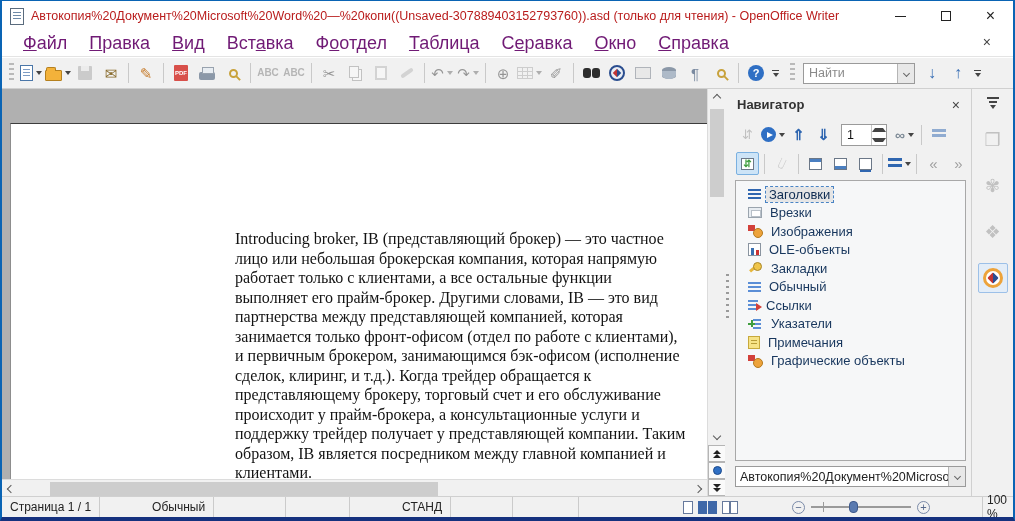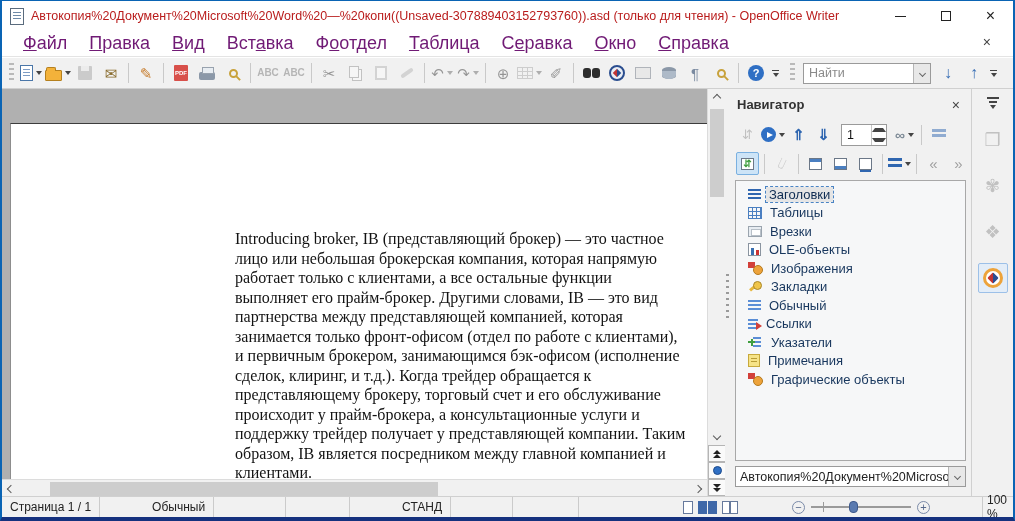--- a/index.html
+++ b/index.html
@@ -72,21 +72,21 @@
                      background:linear-gradient(45deg, #c03434 50%, #2a4d8f 50%); transform:rotate(45deg); }
   .i-gallery { width:16px; height:12px; border:1px solid #b0b4ba; background:#e8e8e8; }
   .i-db { width:14px; height:12px; background:#8b98a8; border-radius:7px/3px; position:relative; }
   .i-db:before { content:""; position:absolute; left:0; top:4px; width:14px; height:8px; background:#aebac8; border-radius:0 0 7px 7px/0 0 4px 4px; }
   .i-help { width:16px; height:16px; border-radius:50%; background:#2f6fc4; color:#fff; font-size:11px; font-weight:bold;
             display:flex; align-items:center; justify-content:center; }
   .overflow-btn { display:flex; flex-direction:column; align-items:center; margin:0 3px; }
   .overflow-btn .bar { width:7px; height:1px; background:#444; margin-bottom:2px; }
 
   
-  .find-combo { width:128px; height:21px; background:#fff; border:1px solid #9a9a9a; display:flex; align-items:center; margin:0 4px; }
+  .find-combo { width:112px; height:21px; background:#fff; border:1px solid #9a9a9a; display:flex; align-items:center; margin:0 4px; }
   .find-combo .ph { flex:1; font-size:12.5px; color:#8a8a8a; padding-left:5px; }
   .find-combo .dd { width:17px; height:19px; background:#e8e8e8; border-left:1px solid #b5b5b5; display:flex; align-items:center; justify-content:center; }
   .blue-arrow { font-size:16px; font-weight:bold; color:#3a6fb5; line-height:1; }
 
   
   .main { position:absolute; top:88px; left:0; right:0; height:408px; display:flex; }
 
   .docwrap { width:705px; height:408px; display:flex; flex-direction:column; flex:none; }
   .docview { width:705px; height:390px; background:#b0b0b0; position:relative; overflow:hidden; }
   .page { position:absolute; left:8px; top:34px; right:-10px; bottom:-10px; background:#fff;
@@ -498,38 +498,34 @@
             <span class="glyph">»</span>
           </div>
       </div>
       <div class="nav-tree">
 
           <div class="tree-item selected">
             <span class="ticon headings-icon"></span>
             <span class="tlabel">Заголовки</span>
           </div>
 
-          <div class="tree-item">
-            <span class="ticon tables-icon"></span>
-            <span class="tlabel">Таблицы</span>
-          </div>
 
           <div class="tree-item">
             <span class="ticon frames-icon"></span>
             <span class="tlabel">Врезки</span>
           </div>
 
           <div class="tree-item">
+            <span class="ticon images-icon"></span>
+            <span class="tlabel">Изображения</span>
+          </div>
+
+          <div class="tree-item">
             <span class="ticon ole-icon"></span>
             <span class="tlabel">OLE-объекты</span>
-          </div>
-
-          <div class="tree-item">
-            <span class="ticon images-icon"></span>
-            <span class="tlabel">Изображения</span>
           </div>
 
           <div class="tree-item">
             <span class="ticon bookmarks-icon"></span>
             <span class="tlabel">Закладки</span>
           </div>
 
           <div class="tree-item">
             <span class="ticon sections-icon"></span>
             <span class="tlabel">Обычный</span>

